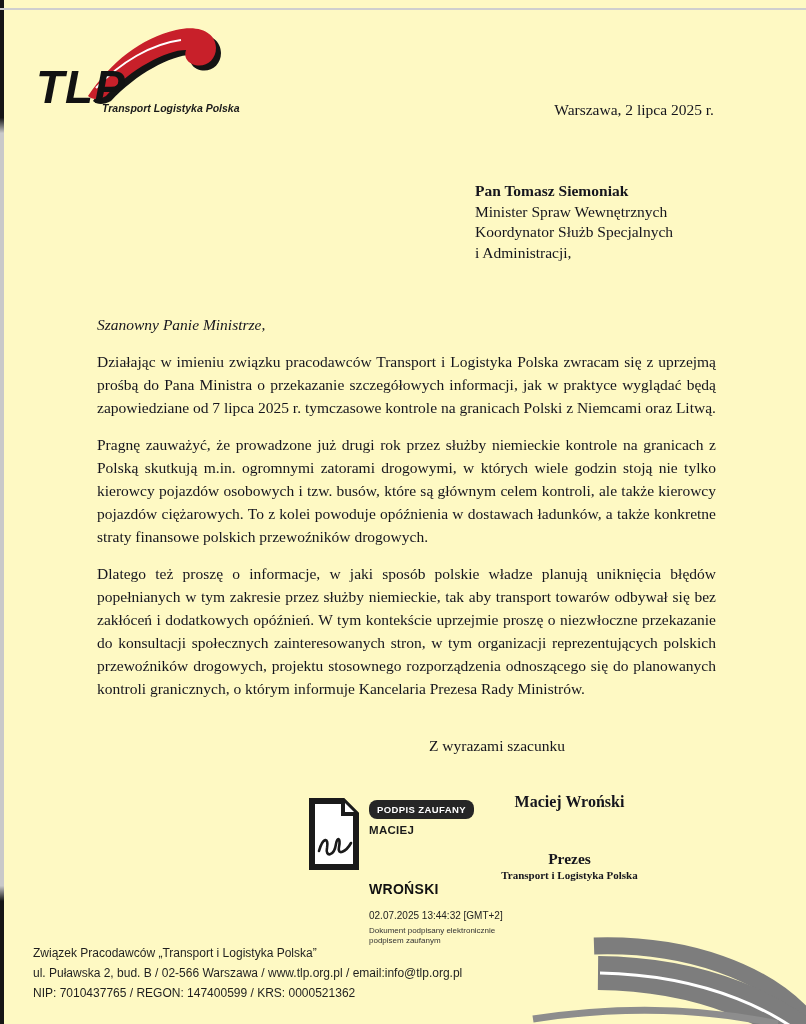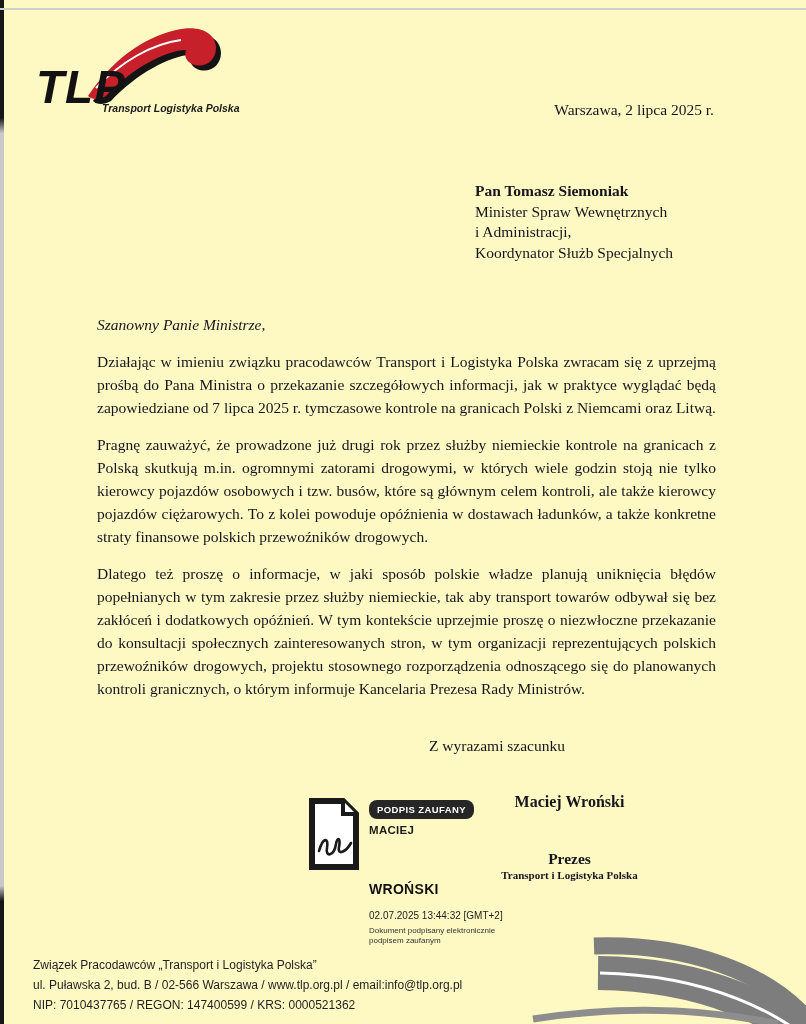--- a/index.html
+++ b/index.html
@@ -67,21 +67,21 @@
   .stamp-note{font-size:8px;color:#333;margin-top:5px;line-height:9.5px;white-space:nowrap;}
 
   .signer{position:absolute;left:462px;top:793px;width:215px;text-align:center;}
   .signer .s-name{font-weight:700;font-size:16px;}
   .signer .s-title{font-weight:700;font-size:15.5px;margin-top:39px;}
   .signer .s-org{font-weight:700;font-size:11px;margin-top:1px;}
 
   .footer{
     position:absolute;left:33px;top:943px;
     font-family:"Liberation Sans",sans-serif;
-    font-size:12px;line-height:20px;color:#1f1f1f;margin-top:12px;
+    font-size:12px;line-height:20px;color:#1f1f1f;
   }
 
   .road-art{position:absolute;right:0;bottom:0;}
 </style>
 </head>
 <body>
 
 <div class="page">
   <div class="edge-left"></div>
   <div class="edge-top"></div>
@@ -96,22 +96,22 @@
     </svg>
     <div class="logo-acronym">TLP</div>
     <div class="logo-tagline">Transport Logistyka Polska</div>
   </div>
 
   <div class="date-line">Warszawa, 2 lipca 2025 r.</div>
 
   <div class="recipient">
     <div class="r-name">Pan Tomasz Siemoniak</div>
     <div>Minister Spraw Wewnętrznych</div>
+    <div>Koordynator Służb Specjalnych</div>
     <div>i Administracji,</div>
-    <div>Koordynator Służb Specjalnych</div>
   </div>
 
   <div class="salutation">Szanowny Panie Ministrze,</div>
 
   <div class="letter-body">
     <p>Działając w imieniu związku pracodawców Transport i Logistyka Polska zwracam się z uprzejmą prośbą do Pana Ministra o przekazanie szczegółowych informacji, jak w praktyce wyglądać będą zapowiedziane od 7 lipca 2025 r. tymczasowe kontrole na granicach Polski z Niemcami oraz Litwą.</p>
     <p>Pragnę zauważyć, że prowadzone już drugi rok przez służby niemieckie kontrole na granicach z Polską skutkują m.in. ogromnymi zatorami drogowymi, w których wiele godzin stoją nie tylko kierowcy pojazdów osobowych i tzw. busów, które są głównym celem kontroli, ale także kierowcy pojazdów ciężarowych. To z kolei powoduje opóźnienia w dostawach ładunków, a także konkretne straty finansowe polskich przewoźników drogowych.</p>
     <p>Dlatego też proszę o informacje, w jaki sposób polskie władze planują uniknięcia błędów popełnianych w tym zakresie przez służby niemieckie, tak aby transport towarów odbywał się bez zakłóceń i dodatkowych opóźnień. W tym kontekście uprzejmie proszę o niezwłoczne przekazanie do konsultacji społecznych zainteresowanych stron, w tym organizacji reprezentujących polskich przewoźników drogowych, projektu stosownego rozporządzenia odnoszącego się do planowanych kontroli granicznych, o którym informuje Kancelaria Prezesa Rady Ministrów.</p>
   </div>
 

